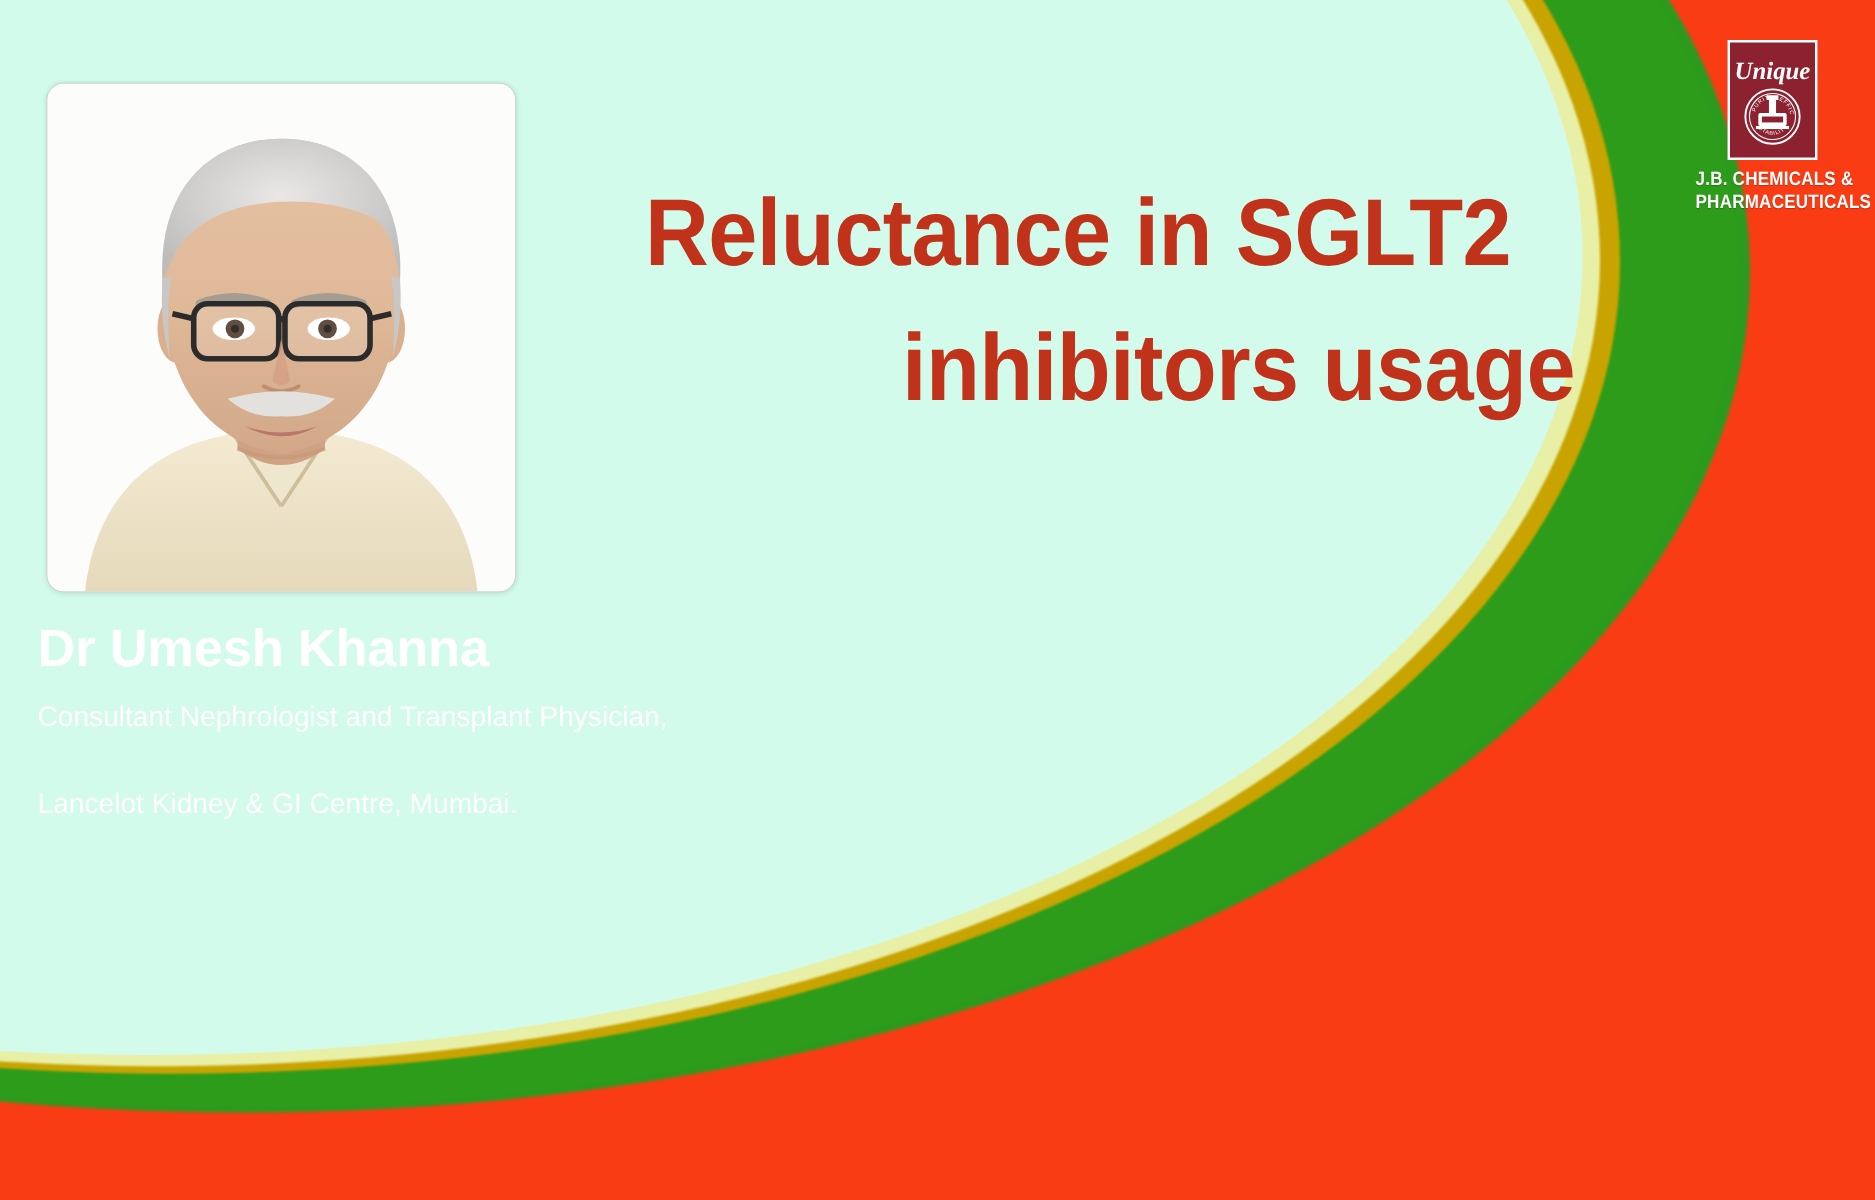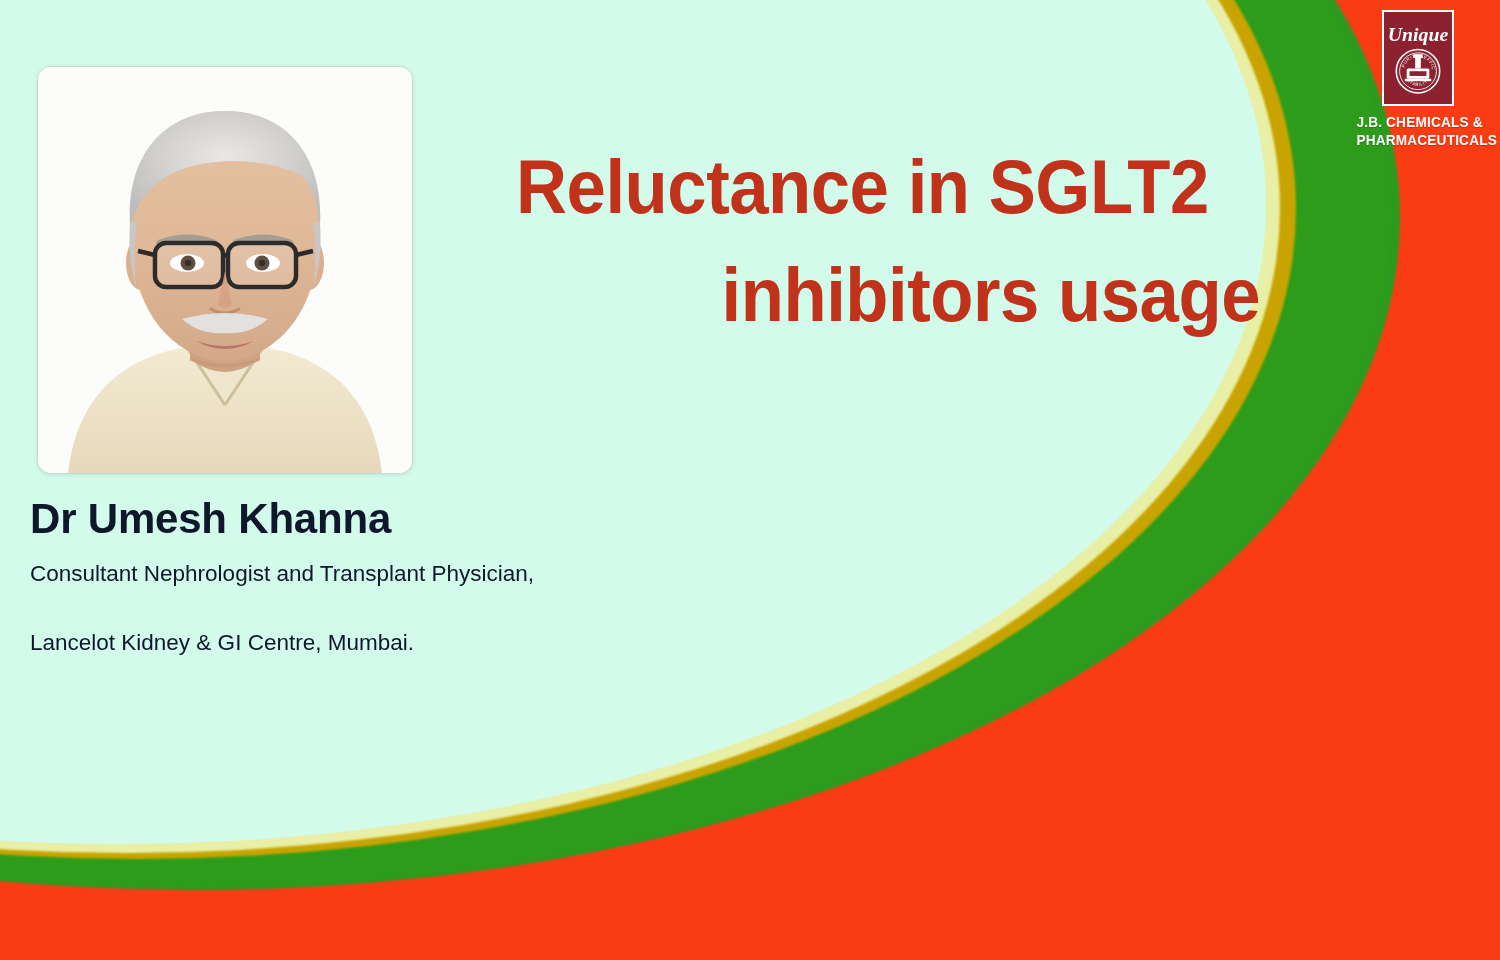--- a/index.html
+++ b/index.html
@@ -112,40 +112,40 @@
   .title-line-1 { text-align: left; padding-left: 30px; }
   .title-line-2 { text-align: right; }
 
   
   .speaker-name {
     position: absolute;
     left: 30px;
     top: 495px;
     font-size: 42px;
     font-weight: 700;
-    color: #0f172a;
+    color: #ffffff;
     letter-spacing: -0.2px;
     white-space: nowrap;
   }
   .speaker-line {
     position: absolute;
     left: 30px;
     font-size: 22.5px;
     font-weight: 400;
-    color: #0f172a;
+    color: #ffffff;
     white-space: nowrap;
   }
   .speaker-line-1 { top: 561px; }
   .speaker-line-2 { top: 630px; }
 
   
   .logo-block {
     position: absolute;
     left: 1348px;
-    top: 10px;
+    top: 32px;
     width: 140px;
     text-align: center;
   }
   .logo-mark {
     width: 72px;
     height: 96px;
     margin: 0 auto;
     background: #8C2230;
     border: 2.5px solid #ffffff;
     box-sizing: border-box;

